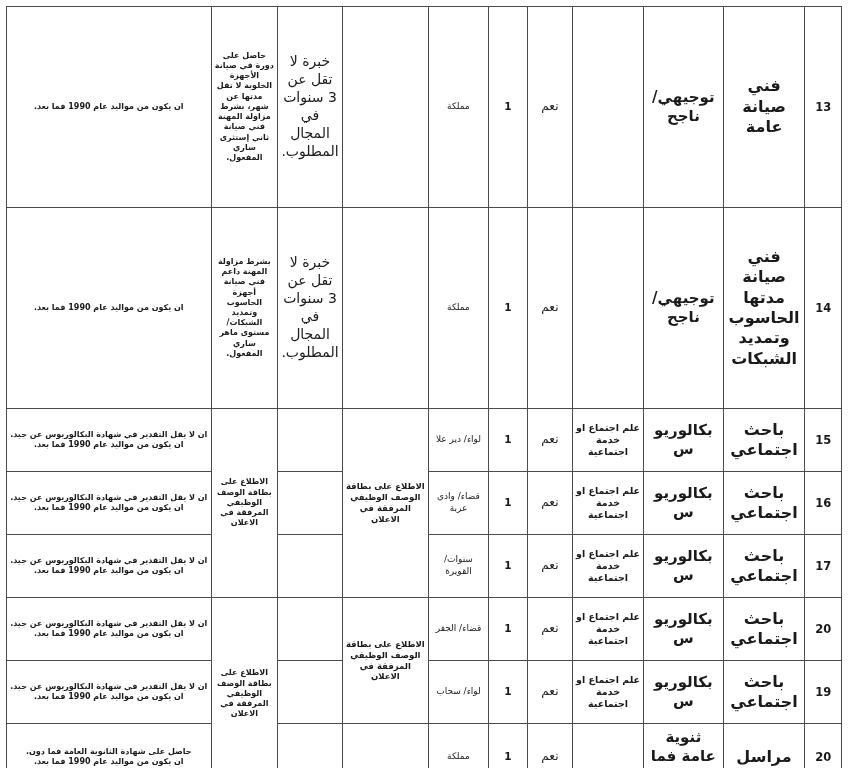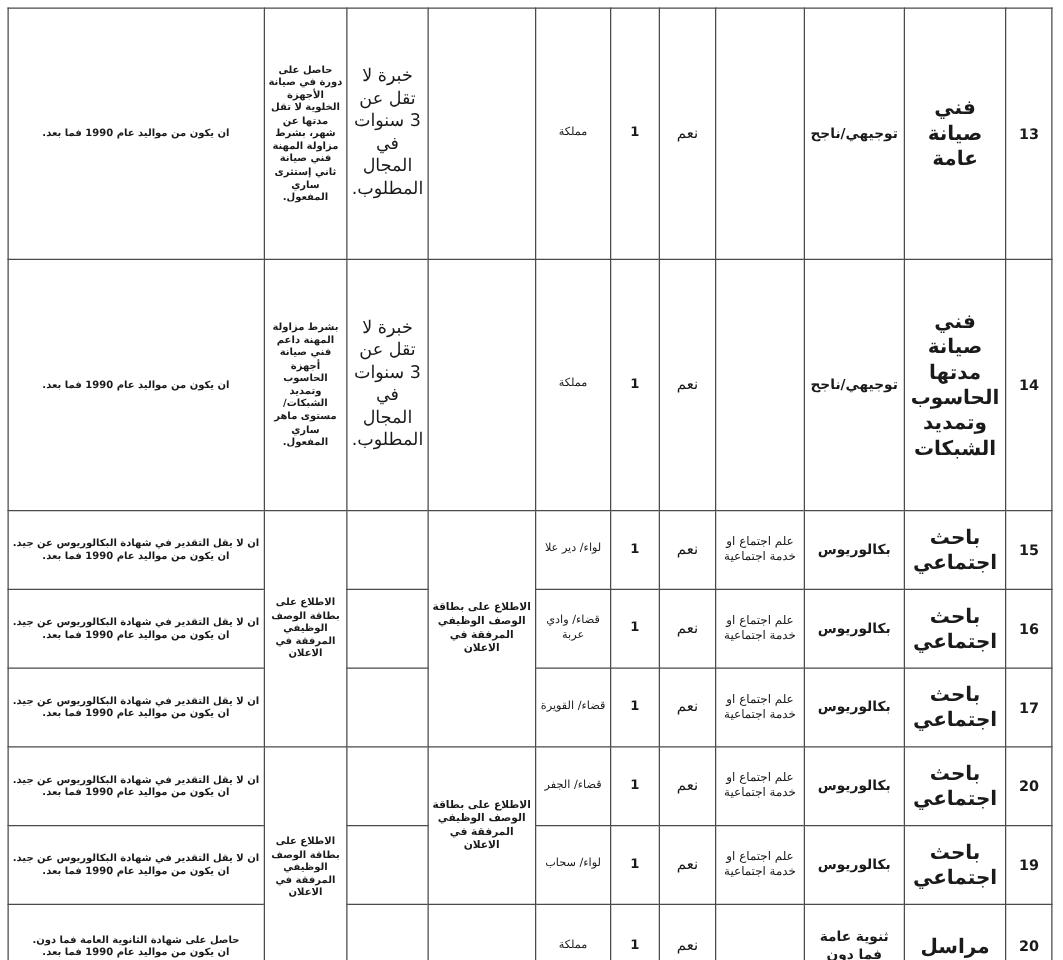--- a/index.html
+++ b/index.html
@@ -53,26 +53,26 @@
   .cell-idx {
     font-size: 11.5px;
     font-weight: bold;
     margin-top: 28px;
   }
   .cell-title {
     font-size: 16px;
     font-weight: bold;
   }
   .cell-qual {
-    font-size: 11px;
+    font-size: 15px;
     font-weight: bold;
   }
   .cell-major {
     font-size: 9.5px;
-    font-weight: normal;
+    font-weight: bold;
   }
   .cell-gender {
     font-size: 12px;
   }
   .cell-count {
     font-size: 10.5px;
     font-weight: bold;
   }
   .cell-place {
     font-size: 9px;
@@ -187,21 +187,21 @@
         </td>
       </tr>
 
       <tr class="mid-row">
         <td class="cell-idx">17</td>
         <td class="cell-title">باحث اجتماعي</td>
         <td class="cell-qual">بكالوريوس</td>
         <td class="cell-major">علم اجتماع او خدمة اجتماعية</td>
         <td class="cell-gender">نعم</td>
         <td class="cell-count">1</td>
-        <td class="cell-place">قضاء/ القويرة</td>
+        <td class="cell-place">سنوات/ القويرة</td>
         <td class="cell-exp"></td>
         <td class="cell-notes">
           <span class="line">ان لا يقل التقدير في شهادة البكالوريوس عن جيد.</span>
           <span class="line">ان يكون من مواليد عام 1990 فما بعد.</span>
         </td>
       </tr>
 
       <tr class="mid-row">
         <td class="cell-idx">20</td>
         <td class="cell-title">باحث اجتماعي</td>

